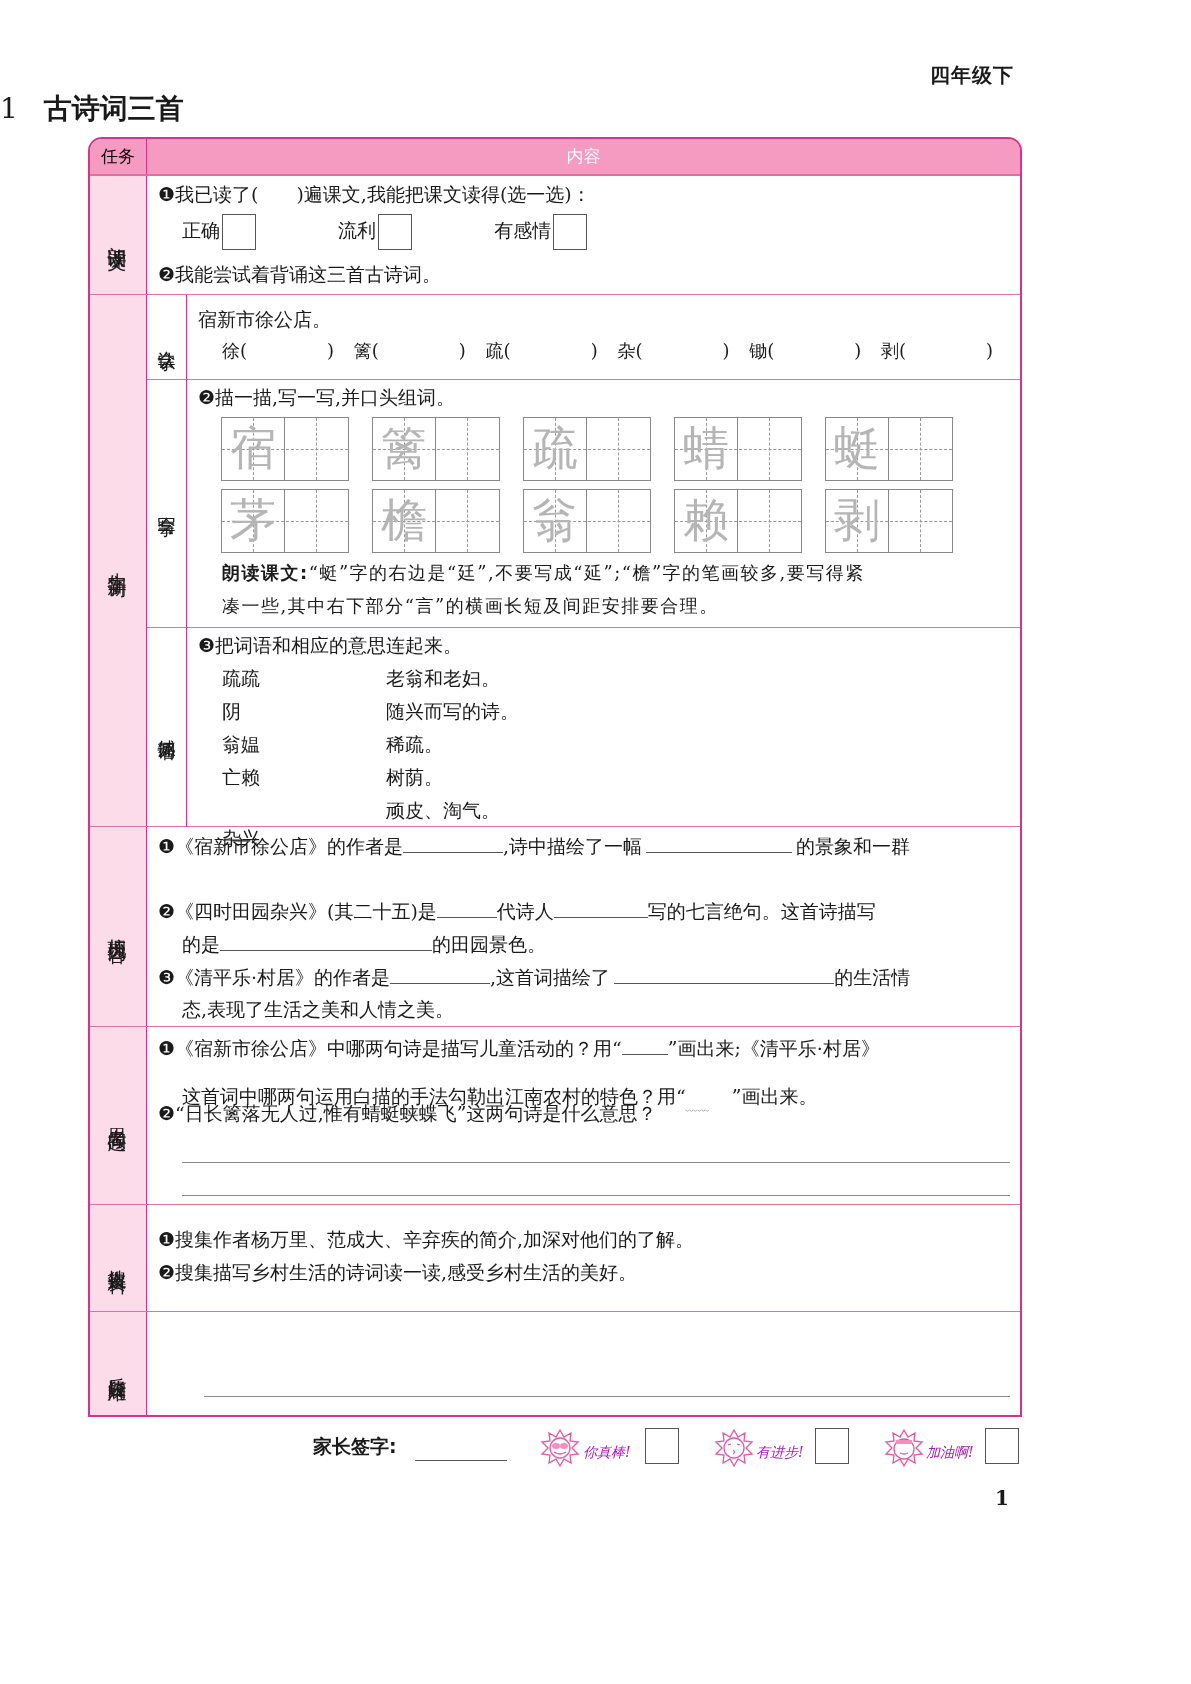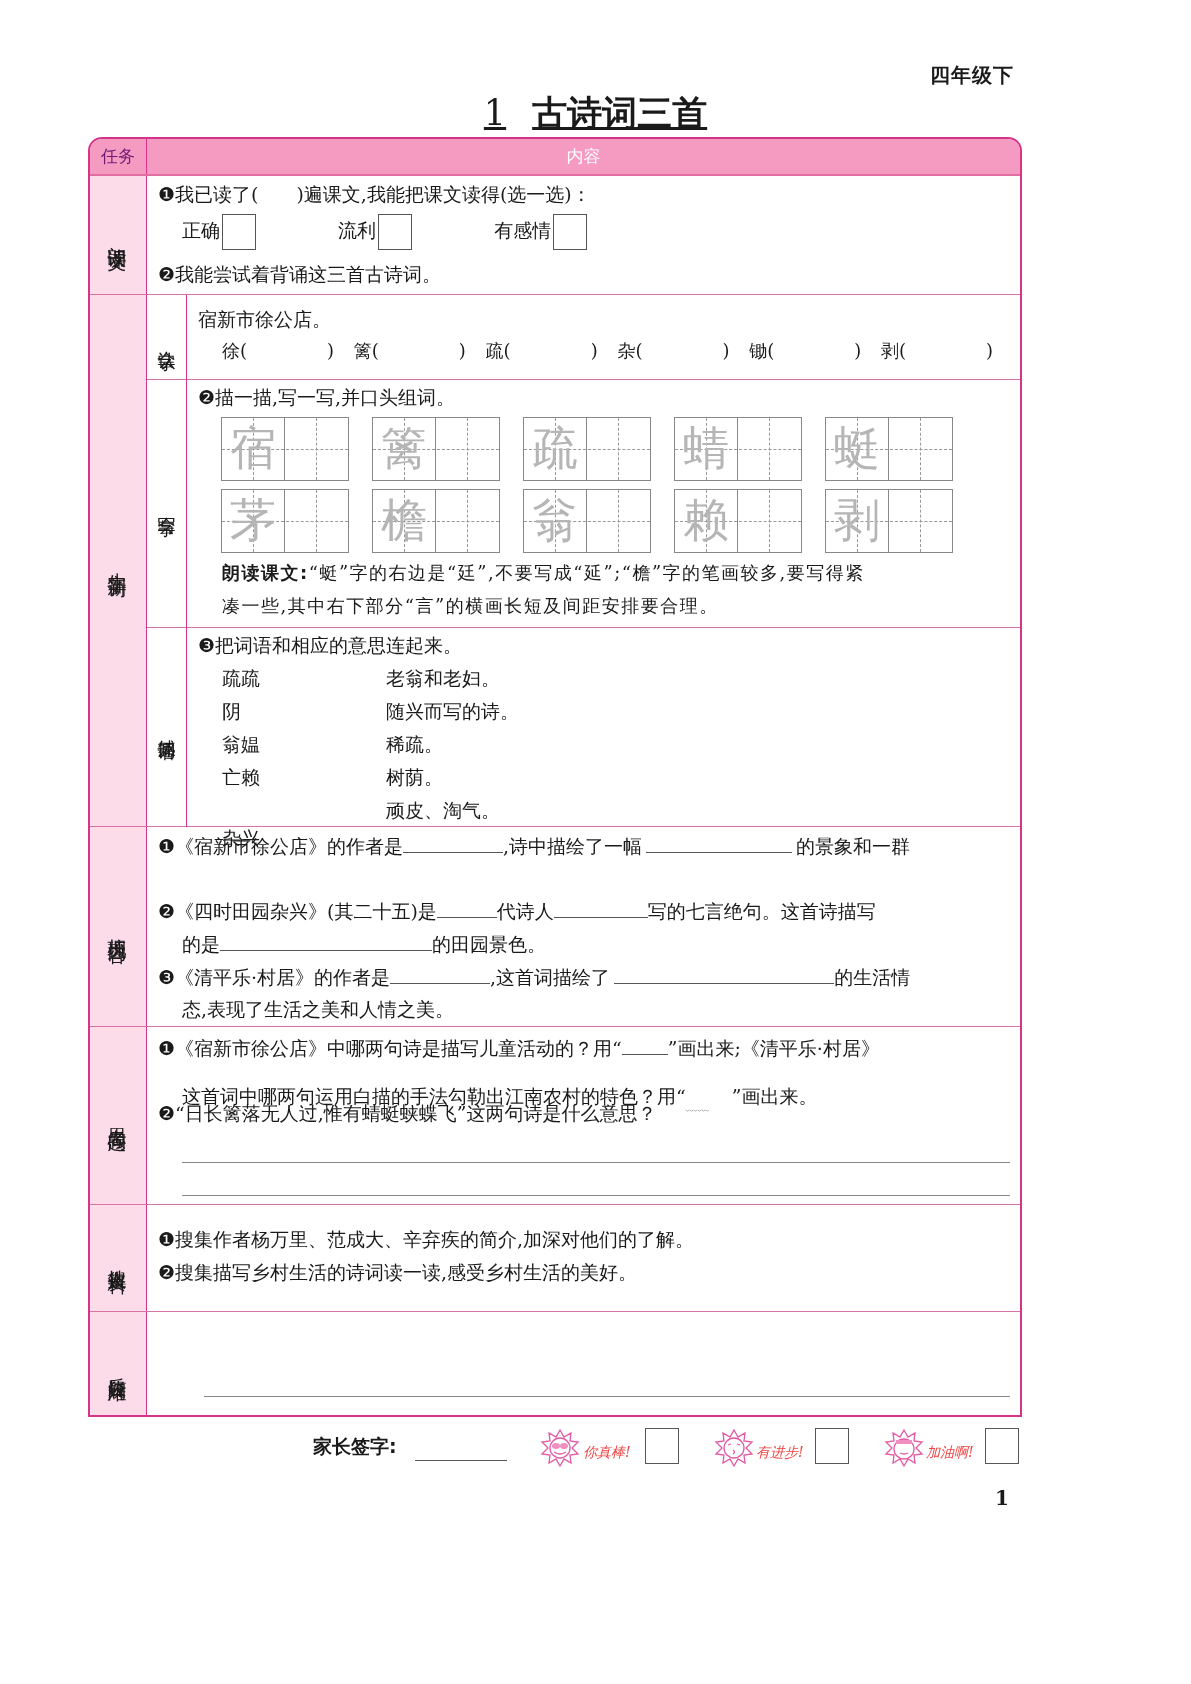--- a/index.html
+++ b/index.html
@@ -1,25 +1,25 @@
 <!DOCTYPE html>
 <html><head>
 <meta charset="utf-8">
 <style>
   * { box-sizing: border-box; margin: 0; padding: 0; }
   html, body { width: 1191px; height: 1684px; background: #ffffff; }
   body { position: relative; font-family: "DejaVu Serif", "Liberation Serif", serif; color: #1a1a1a; overflow: hidden; }
 
   .grade { position: absolute; top: 62px; left: 930px; font-family: "DejaVu Sans", sans-serif; font-size: 20px; font-weight: bold; letter-spacing: 1px; }
-  .title { position: absolute; top: 90px; left: 0; width: 1191px; text-align: center; font-family: "DejaVu Sans", sans-serif; font-size: 35px; font-weight: bold; text-decoration: underline; }
+  .title { position: absolute; top: 90px; left: 0; width: 1191px; font-family: "DejaVu Sans", sans-serif; font-size: 28px; font-weight: bold; }
   .title .num { font-family: "DejaVu Serif", serif; font-weight: normal; margin-right: 26px; }
 
   .table { position: absolute; left: 88px; top: 137px; width: 934px; height: 1280px; border: 2px solid #d6338a; border-top-left-radius: 14px; border-top-right-radius: 14px; overflow: hidden; }
   .thead { position: absolute; left: 0; top: 0; width: 100%; height: 37px; background: #f59bc2; border-bottom: 2px solid #e06ea3; }
-  .thead .task { position: absolute; left: 0; top: 0; width: 57px; height: 35px; line-height: 35px; text-align: center; color: #701a75; font-family: "DejaVu Sans", sans-serif; font-size: 17px; border-right: 1px solid #d6338a; }
+  .thead .task { position: absolute; left: 0; top: 0; width: 57px; height: 35px; line-height: 35px; text-align: center; color: #000000; font-family: "DejaVu Sans", sans-serif; font-size: 17px; border-right: 1px solid #d6338a; }
   .thead .content { position: absolute; left: 57px; right: 0; top: 0; height: 35px; line-height: 35px; text-align: center; color: #fff; font-family: "DejaVu Sans", sans-serif; font-size: 17px; }
 
   .row { position: absolute; left: 0; width: 100%; border-bottom: 1.5px solid #d873a8; }
   .row:last-child { border-bottom: none; }
   .lab { position: absolute; left: 0; top: 0; bottom: 0; width: 57px; background: #fcdce9; border-right: 1.5px solid #d6338a; display: flex; align-items: center; justify-content: center; }
   .vt { writing-mode: vertical-rl; text-orientation: upright; font-family: "DejaVu Sans", sans-serif; font-size: 19px; letter-spacing: 2px; color: #1a1a1a; }
   .sublab { position: absolute; left: 57px; width: 40px; border-right: 1px solid #d6338a; display: flex; align-items: center; justify-content: center; }
   .sublab .vt { font-family: "DejaVu Serif", serif; font-size: 18px; letter-spacing: 1px; }
   .subsep { position: absolute; left: 57px; right: 0; height: 0; border-top: 1.5px solid #d873a8; }
 
@@ -32,21 +32,21 @@
   .grid .vd1 { position: absolute; left: 31px; top: 0; bottom: 0; border-left: 1.3px dashed #999; }
   .grid .vd2 { position: absolute; left: 94px; top: 0; bottom: 0; border-left: 1.3px dashed #999; }
   .grid .hd { position: absolute; left: 0; right: 0; top: 31px; border-top: 1.3px dashed #999; }
   .grid .ch { position: absolute; left: 0; top: -2px; width: 62px; height: 64px; line-height: 64px; text-align: center; font-family: "DejaVu Sans", sans-serif; font-size: 46px; color: #b5b5b5; }
 
   .line { position: absolute; border-top: 1.3px solid #888; height: 0; }
 
   .footer-label { position: absolute; left: 313px; top: 1434px; font-family: "DejaVu Sans", sans-serif; font-size: 19px; font-weight: bold; }
   .footer-line { position: absolute; left: 415px; top: 1460px; width: 92px; border-top: 1.5px solid #555; }
   .sun { position: absolute; width: 40px; height: 40px; }
-  .sun-label { position: absolute; font-size: 14px; font-style: italic; color: #ef4444; }
+  .sun-label { position: absolute; font-size: 14px; font-style: italic; color: #a21caf; }
   .stamp-box { position: absolute; width: 34px; height: 36px; border: 1.5px solid #555; }
   .pagenum { position: absolute; left: 995px; top: 1486px; font-size: 20px; font-weight: bold; }
 </style>
 </head>
 <body>
 
 <div class="grade">四年级下</div>
 <div class="title"><span class="num">1</span><span>古诗词三首</span></div>
 
 <div class="table">

